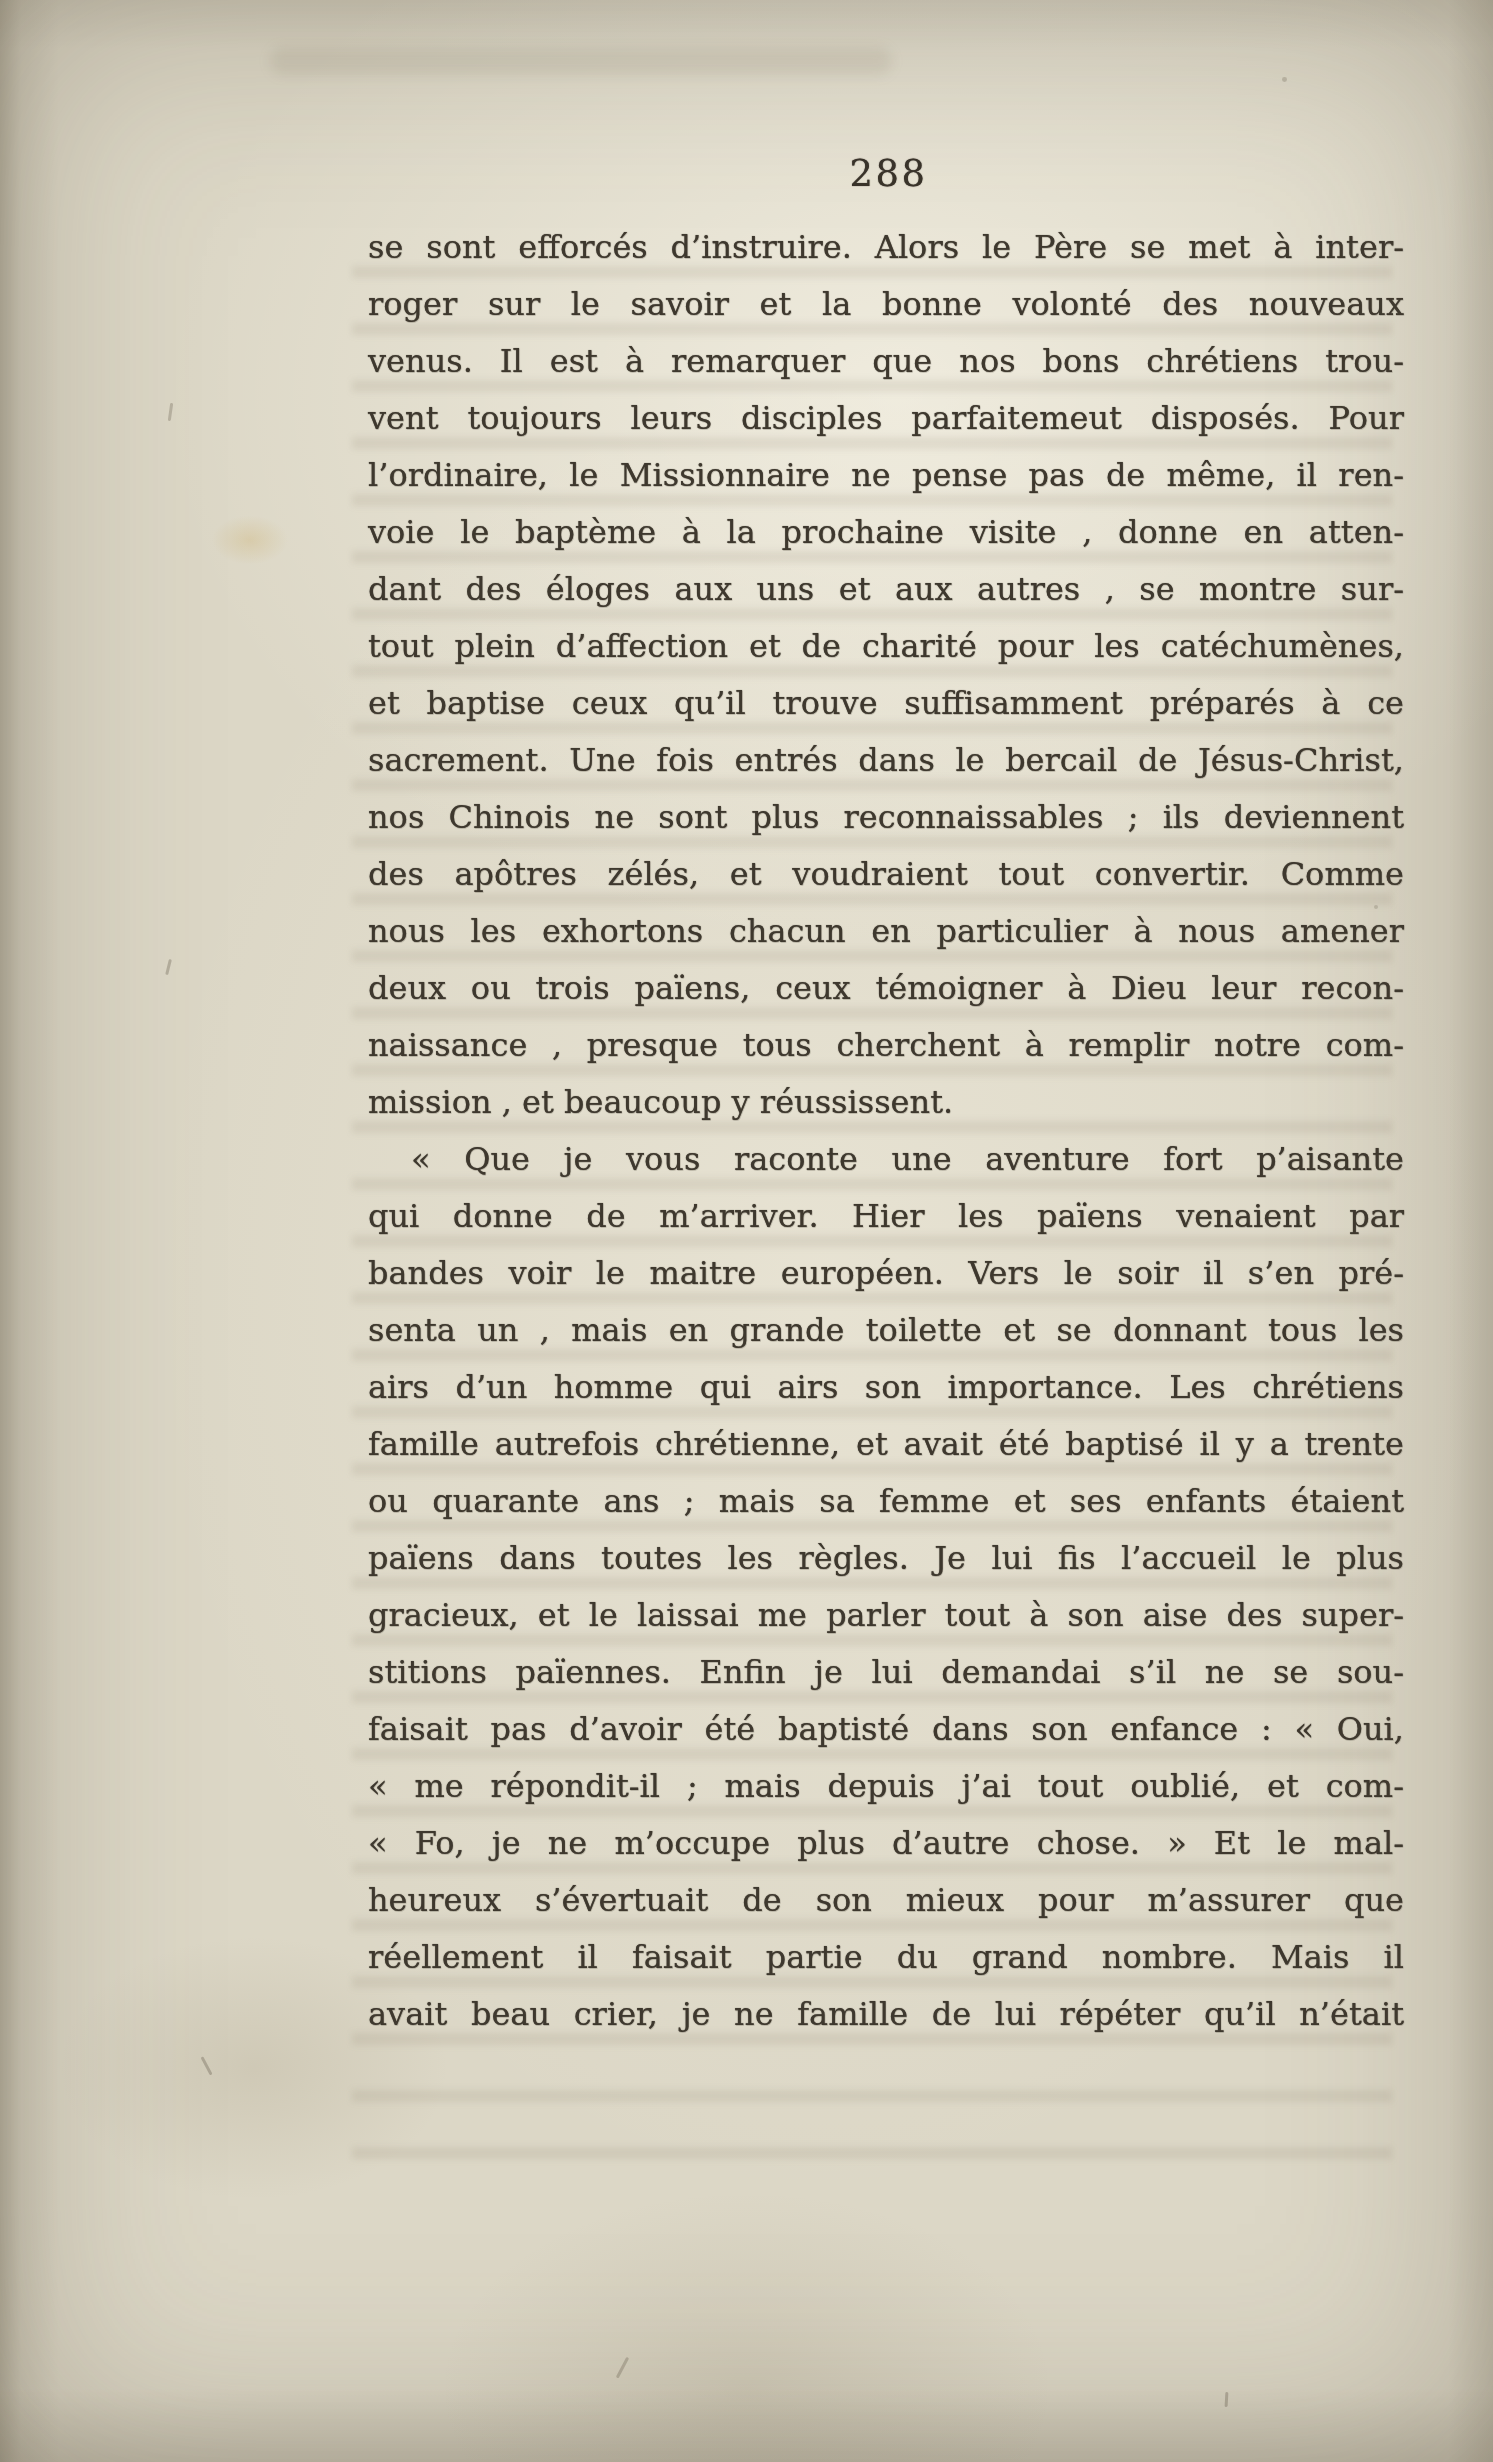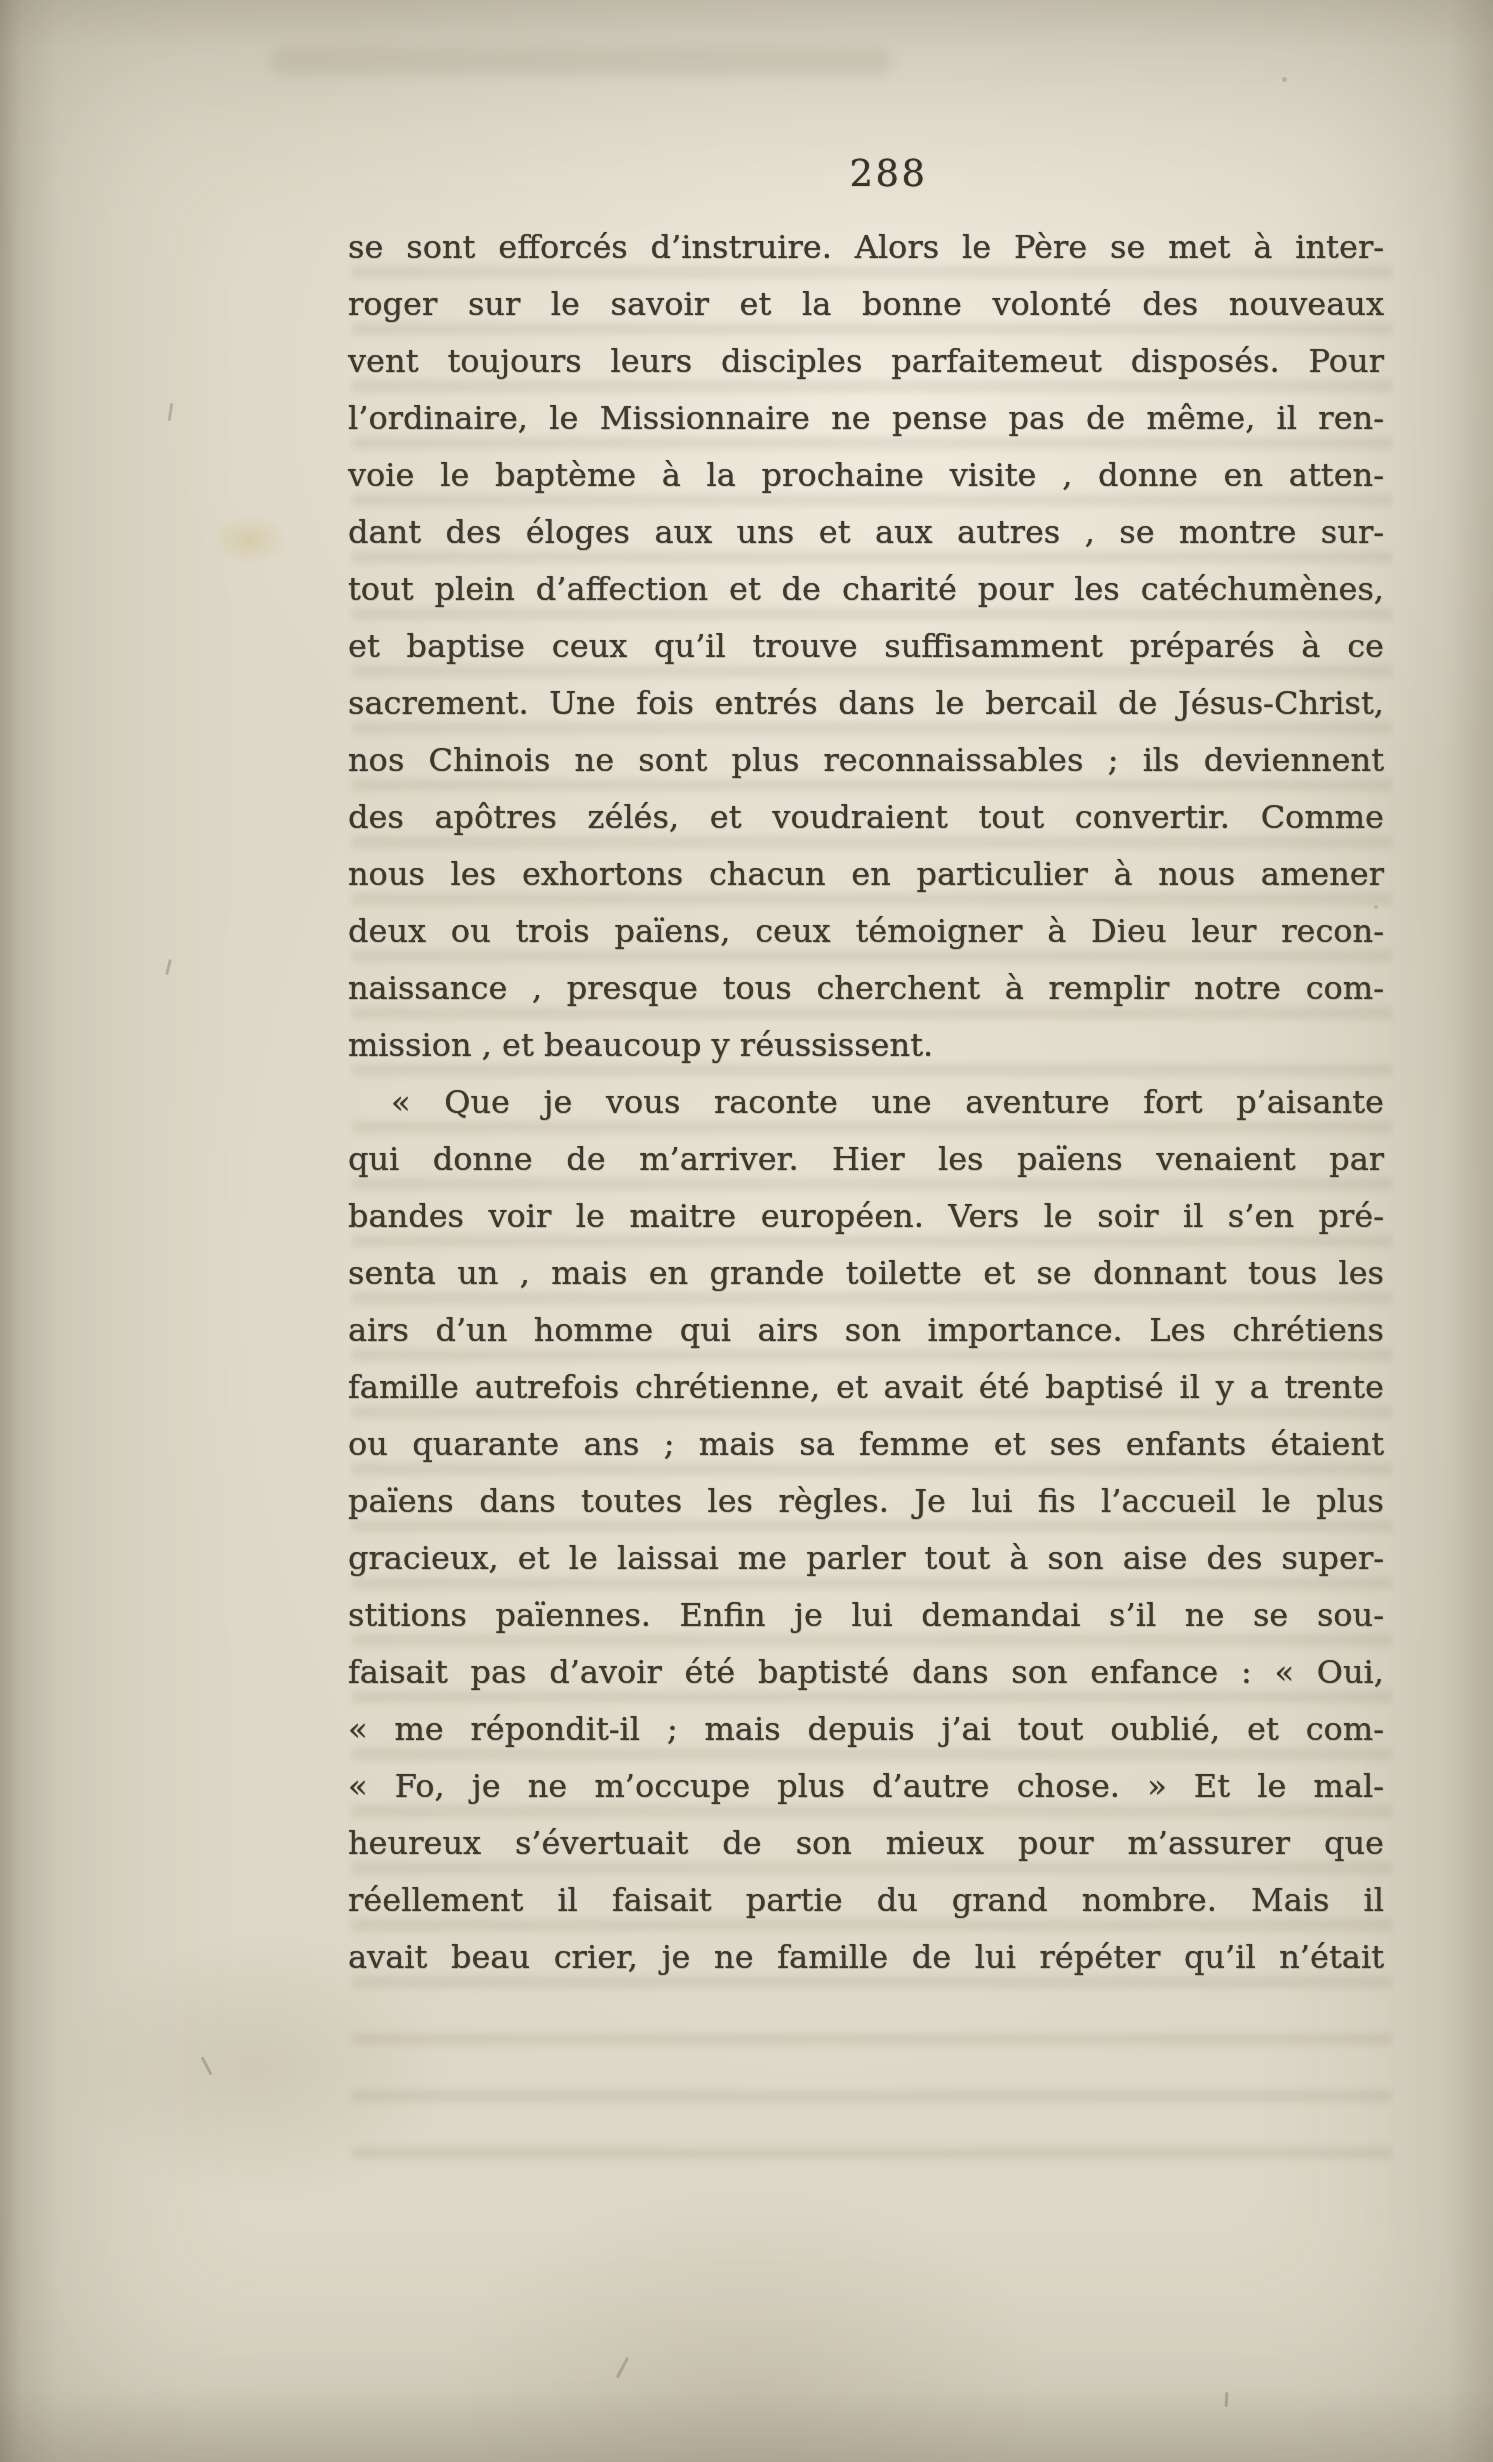--- a/index.html
+++ b/index.html
@@ -43,21 +43,21 @@
     background: rgba(122,112,88,0.12); filter: blur(5.7px); border-radius: 14.7px;
   }
   .pageno {
     position: absolute; left: 348px; top: 152px; width: 1081px;
     text-align: center;
     font-size: 37px; letter-spacing: 2.5px;
     color: #39332a;
     text-shadow: 0 0 1.1px rgba(57,51,42,0.85);
   }
   .text {
-    position: absolute; left: 348px; top: 219px; width: 1036px;
+    position: absolute; left: 368px; top: 219px; width: 1036px;
     font-size: 32px; color: #3e382e;
     text-shadow: 0 0 1px rgba(62,56,46,0.78), 0.6px 0.7px 0.3px rgba(62,56,46,0.16);
   }
   .line {
     height: 57px; line-height: 57px;
     white-space: nowrap;
     text-align: justify;
     text-align-last: justify;
   }
   .line.parend { text-align-last: left; }
@@ -77,20 +77,21 @@
 <div class="page">
   <div class="showthrough"></div>
   <div class="topsmudge"></div>
 
   <div class="pageno">288</div>
 
   <div class="text">
     <div class="para">
       <div class="line">se sont efforcés d’instruire. Alors le Père se met à inter-</div>
       <div class="line">roger sur le savoir et la bonne volonté des nouveaux</div>
+      <div class="line">venus. Il est à remarquer que nos bons chrétiens trou-</div>
       <div class="line">vent toujours leurs disciples parfaitemeut disposés. Pour</div>
       <div class="line">l’ordinaire, le Missionnaire ne pense pas de même, il ren-</div>
       <div class="line">voie le baptème à la prochaine visite , donne en atten-</div>
       <div class="line">dant des éloges aux uns et aux autres , se montre sur-</div>
       <div class="line">tout plein d’affection et de charité pour les catéchumènes,</div>
       <div class="line">et baptise ceux qu’il trouve suffisamment préparés à ce</div>
       <div class="line">sacrement. Une fois entrés dans le bercail de Jésus-Christ,</div>
       <div class="line">nos Chinois ne sont plus reconnaissables ; ils deviennent</div>
       <div class="line">des apôtres zélés, et voudraient tout convertir. Comme</div>
       <div class="line">nous les exhortons chacun en particulier à nous amener</div>

